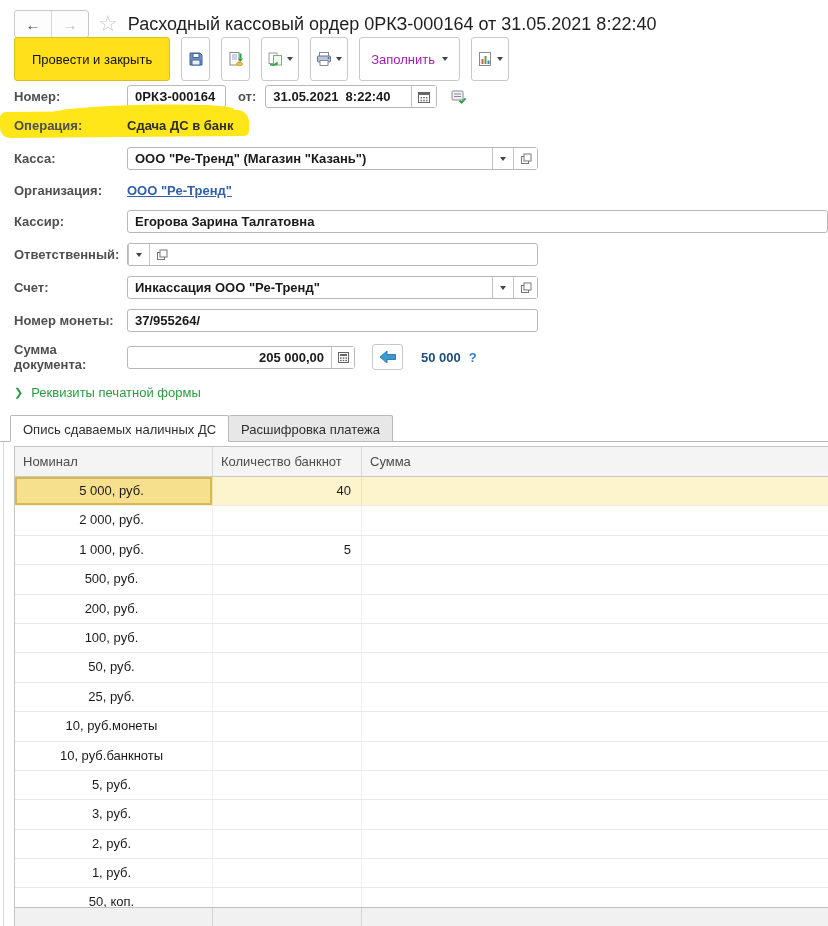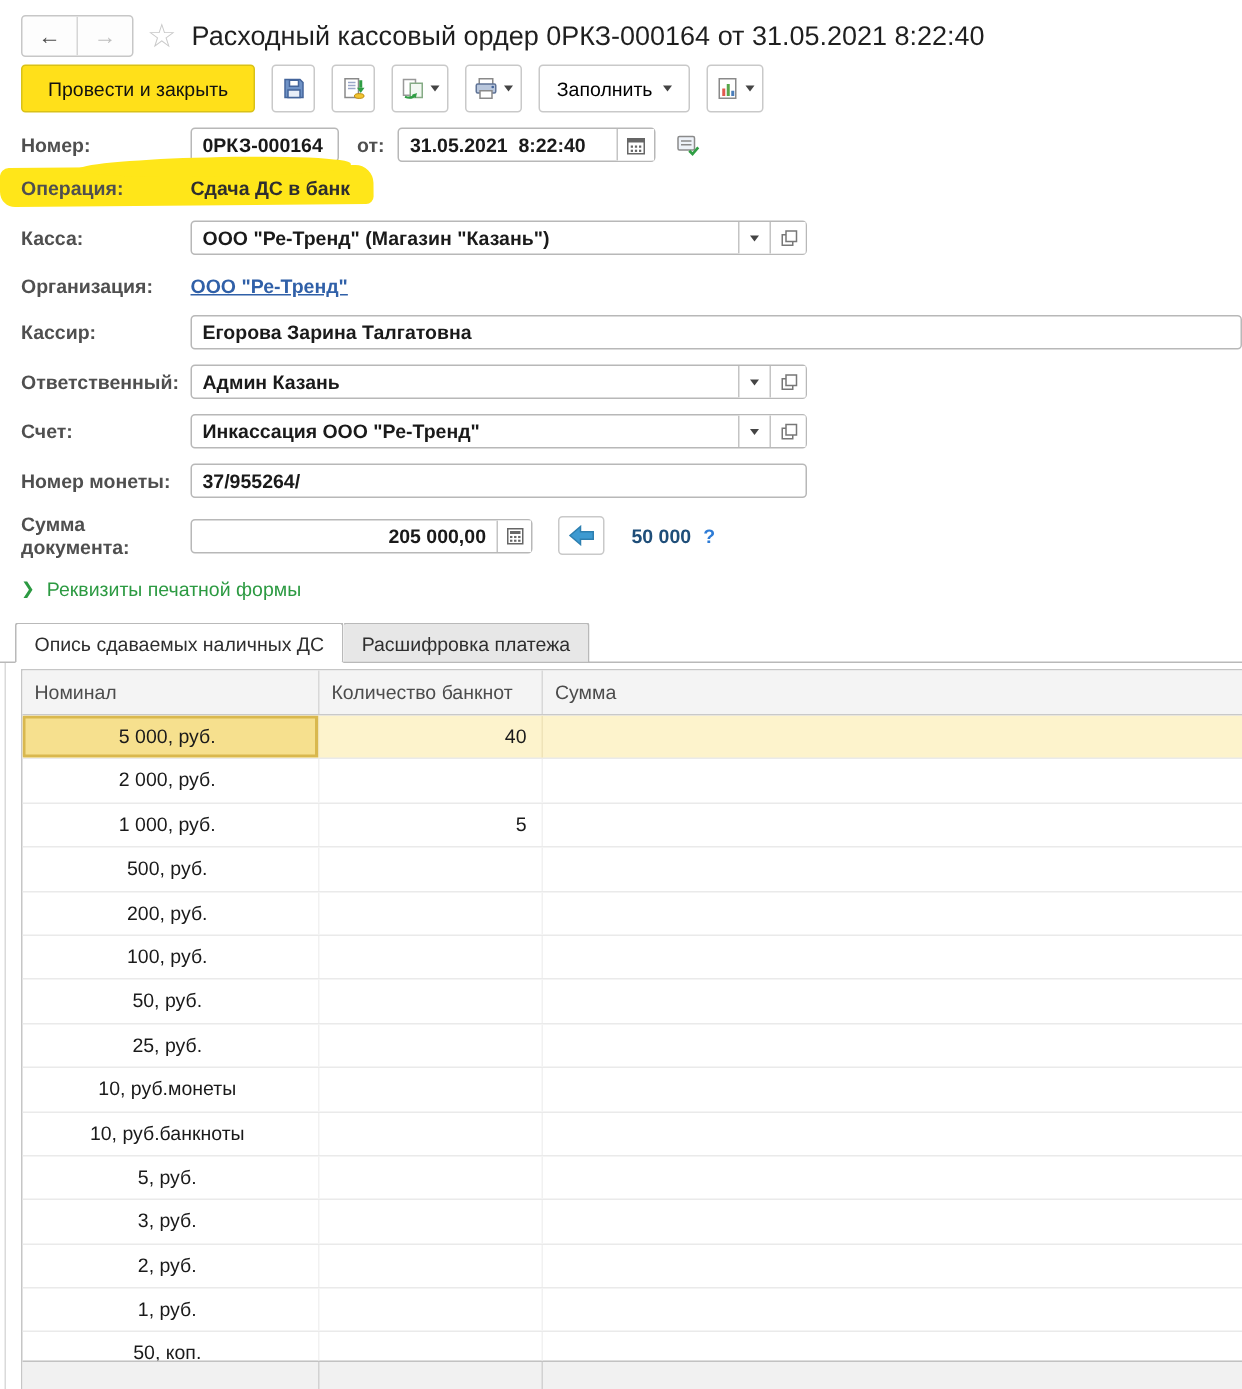--- a/index.html
+++ b/index.html
@@ -11,26 +11,26 @@
   
   .titlebar{display:flex;align-items:center;padding:10px 0 0 14px;height:28px;}
   .navgroup{display:flex;border:1px solid #c7c7c7;border-radius:3px;overflow:hidden;background:#fdfdfd;height:26px;}
   .navbtn{width:36px;display:flex;align-items:center;justify-content:center;font-size:15px;cursor:pointer;}
   .navbtn.back{color:#4a4a4a;border-right:1px solid #d6d6d6;}
   .navbtn.fwd{color:#bdbdbd;}
   .star{color:#c9c9c9;font-size:22px;margin:0 10px 0 9px;line-height:22px;}
   .page-title{font-size:18px;color:#1f1f1f;white-space:nowrap;}
   
   .toolbar{display:flex;align-items:center;margin:6px 0 0 14px;height:30px;gap:11px;}
-  .btn{display:flex;align-items:center;justify-content:center;height:32px;border:1px solid #c9c9c9;border-radius:3px;background:#fff;box-sizing:border-box;cursor:pointer;}
+  .btn{display:flex;align-items:center;justify-content:center;height:44px;border:1px solid #c9c9c9;border-radius:3px;background:#fff;box-sizing:border-box;cursor:pointer;}
   .btn-primary{background:#ffe01a;border-color:#d9c117;padding:0 17px;color:#111;}
   .iconbtn{width:29px;}
   .splitbtn{padding:0 5px;gap:4px;}
   .caret{width:0;height:0;border-left:3.5px solid transparent;border-right:3.5px solid transparent;border-top:4px solid #444;display:inline-block;}
-  .btn-fill{padding:0 11px;gap:7px;color:#000000;}
+  .btn-fill{padding:0 11px;gap:7px;color:#a21caf;}
   
   .form{margin-top:11px;}
   .frow{display:flex;align-items:center;min-height:23px;margin:0 0 10px 0;padding-left:14px;position:relative;font-weight:bold;}
   .flabel{width:113px;flex:none;color:#4f4f4f;}
   .ibox{border:1px solid #b8b8b8;border-radius:3px;height:23px;box-sizing:border-box;display:flex;align-items:center;background:#fff;}
   .ival{padding:0 7px;white-space:pre;overflow:hidden;flex:1;}
   .iseg{flex:none;height:100%;display:flex;align-items:center;justify-content:center;border-left:1px solid #c4c4c4;background:#fff;}
   .seg-caret{width:20px;}
   .seg-open{width:23px;}
   .seg-cal{width:24px;}
@@ -231,21 +231,20 @@
   <div class="frow">
     <div class="flabel">Кассир:</div>
     <div class="ibox w-wide">
       <div class="ival">Егорова Зарина Талгатовна</div>
     </div>
   </div>
 
   <div class="frow">
     <div class="flabel">Ответственный:</div>
     <div class="ibox w-combo">
-      <div class="ival">Админ Казань</div>
       <div class="iseg seg-caret">
           <span class="caret"></span>
         </div>
       <div class="iseg seg-open">
         <svg width="12" height="12" viewBox="0 0 12 12">
             <rect x="1.5" y="3.5" width="7" height="7" fill="#fff" stroke="#777"></rect>
             <rect x="4" y="1" width="7" height="7" fill="#fff" stroke="#777"></rect>
           </svg>
       </div>
     </div>

